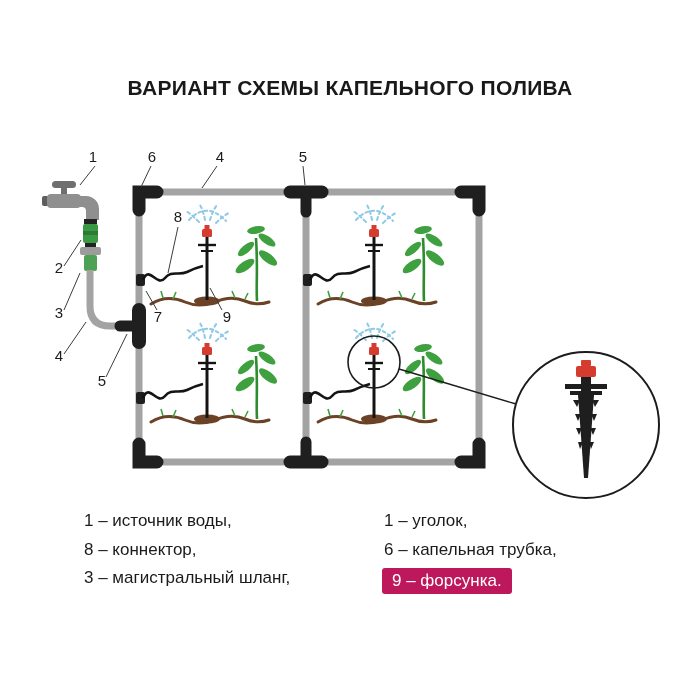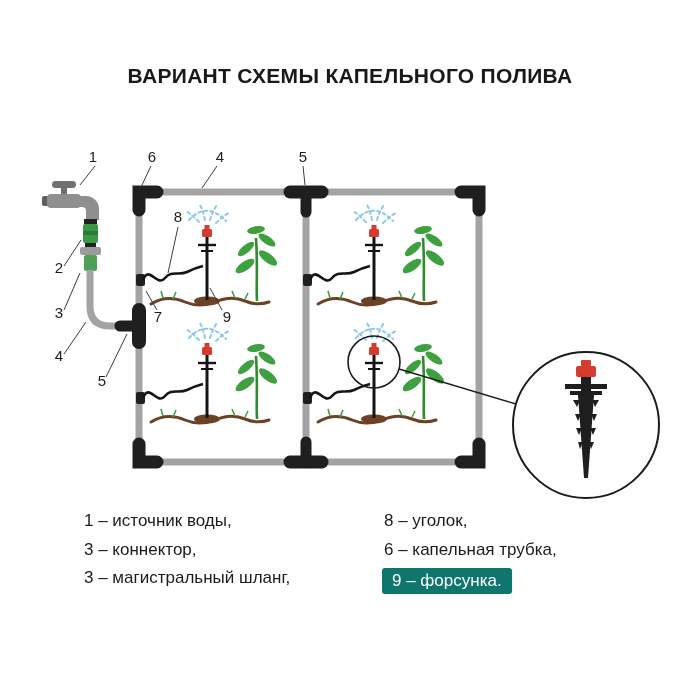--- a/index.html
+++ b/index.html
@@ -1,31 +1,31 @@
 <!DOCTYPE html>
 <html><head>
 <meta charset="utf-8">
 <style>
   html,body{margin:0;padding:0;background:#fff;}
   .page{
     position:relative;width:700px;height:700px;background:#fff;overflow:hidden;
     font-family:"Liberation Sans",sans-serif;color:#1b1b1b;
   }
   .title{
-    position:absolute;top:64px;left:0;width:700px;text-align:center;
+    position:absolute;top:76px;left:0;width:700px;text-align:center;
     font-size:21px;font-weight:bold;letter-spacing:.3px;color:#191919;
   }
   .diagram{position:absolute;top:130px;left:0;width:700px;height:380px;}
   .legend{position:absolute;top:0;left:0;width:700px;height:700px;pointer-events:none;}
   .legend .col{position:absolute;top:511px;}
   .col-left{left:84px;}
   .col-right{left:384px;}
   .legend-item{font-size:17px;line-height:19px;margin-bottom:9.6px;color:#1b1b1b;white-space:nowrap;}
   .legend-item .hl{
-    display:inline-block;background:#0f766e;color:#fff;
+    display:inline-block;background:#be185d;color:#fff;
     padding:3px 10px 4px 10px;border-radius:3px;margin-left:-2px;
   }
   svg text{font-family:"Liberation Sans",sans-serif;font-size:15px;fill:#1c1c1c;}
 </style>
 </head>
 <body>
 
 <div class="page">
 
   <div class="title">ВАРИАНТ СХЕМЫ КАПЕЛЬНОГО ПОЛИВА</div>
@@ -161,25 +161,25 @@
         <polygon points="590,298 596,298 593,305" fill="#1e1e1e"></polygon>
         <polygon points="578,312 583,312 580,319" fill="#1e1e1e"></polygon>
         <polygon points="589,312 594,312 591,319" fill="#1e1e1e"></polygon>
       </g>
     </g>
   </svg>
 
   <div class="legend">
     <div class="col col-left">
       <div class="legend-item">1 – источник воды,</div>
-      <div class="legend-item">3 – коннектор,</div>
+      <div class="legend-item">8 – коннектор,</div>
       <div class="legend-item">3 – магистральный шланг,</div>
     </div>
     <div class="col col-right">
-      <div class="legend-item">8 – уголок,</div>
+      <div class="legend-item">1 – уголок,</div>
       <div class="legend-item">6 – капельная трубка,</div>
       <div class="legend-item">
         <span class="hl">9 – форсунка.</span>
       </div>
     </div>
   </div>
 
 </div>
 
 </body></html>

